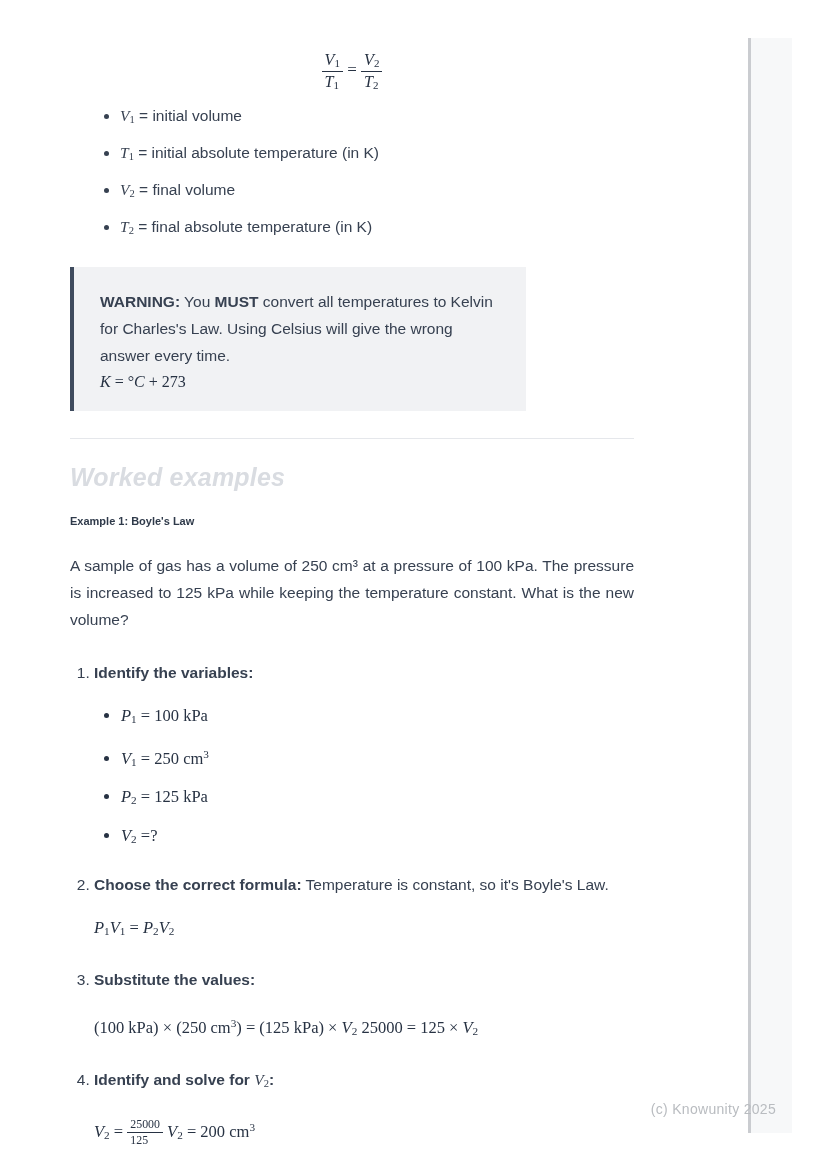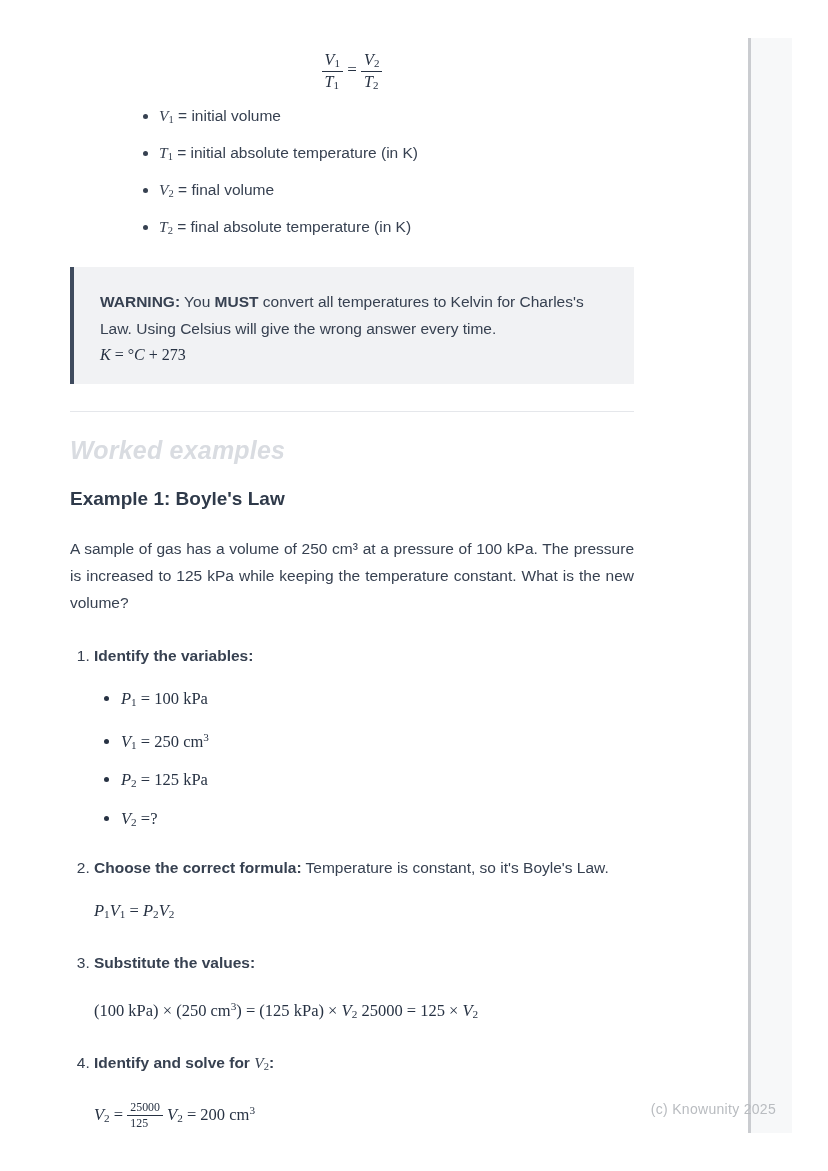--- a/index.html
+++ b/index.html
@@ -17,33 +17,33 @@
   sup{font-size:0.68em;vertical-align:0.5em;}
   .frac{display:inline-flex;flex-direction:column;vertical-align:middle;text-align:left;line-height:1.25;font-size:0.72em;}
   .fnum{border-bottom:1.3px solid #273243;padding:0 3px;}
   .fden{padding:0 3px;}
 
   .formula-top{margin-top:50px;text-align:center;font-size:17px;}
   .formula-top .frac{font-size:0.95em;}
 
   .where-label{margin:25px 0 0;font-size:15.5px;line-height:22px;}
   .where-list{list-style:disc;padding-left:50px;margin:12px 0 0;}
-  .where-list li{margin-bottom:12px;font-size:15.5px;line-height:21px;margin-left:39px;}
+  .where-list li{margin-bottom:12px;font-size:15.5px;line-height:21px;}
 
   .warning{
     margin-top:26px;background:#f1f2f4;border-left:4px solid #3f4b5e;
-    padding:21px 28px 16px 26px;box-sizing:border-box;width:564px;
+    padding:21px 28px 16px 26px;box-sizing:border-box;width:456px;
     font-size:15.5px;line-height:27px;
   }
   .warning .math{font-size:16px;line-height:26px;}
 
   .divider{border:none;border-top:1px solid #e5e7eb;margin:27px 0 0;}
 
   .section-title{font-size:25px;font-weight:700;color:#d9dce1;margin:24px 0 0;letter-spacing:0.2px;font-style:italic;}
-  .example-title{font-size:19px;font-weight:700;color:#2f3a4a;margin:23px 0 0;}
+  .example-title{font-size:11px;font-weight:700;color:#2f3a4a;margin:23px 0 0;}
 
   .problem{margin:25px 0 0;font-size:15.5px;line-height:27px;text-align:justify;}
 
   .steps{margin:26px 0 0;padding-left:24px;font-size:15.5px;line-height:27px;}
   .steps>li{margin-bottom:22px;}
   .vars{list-style:disc;padding-left:27px;margin:20px 0 22px;}
   .vars li{margin-bottom:15px;font-size:16.5px;line-height:20px;}
   .step-formula{margin:17px 0 14px;font-size:16.5px;line-height:26px;}
 
   strong{font-weight:700;color:#374151;}

